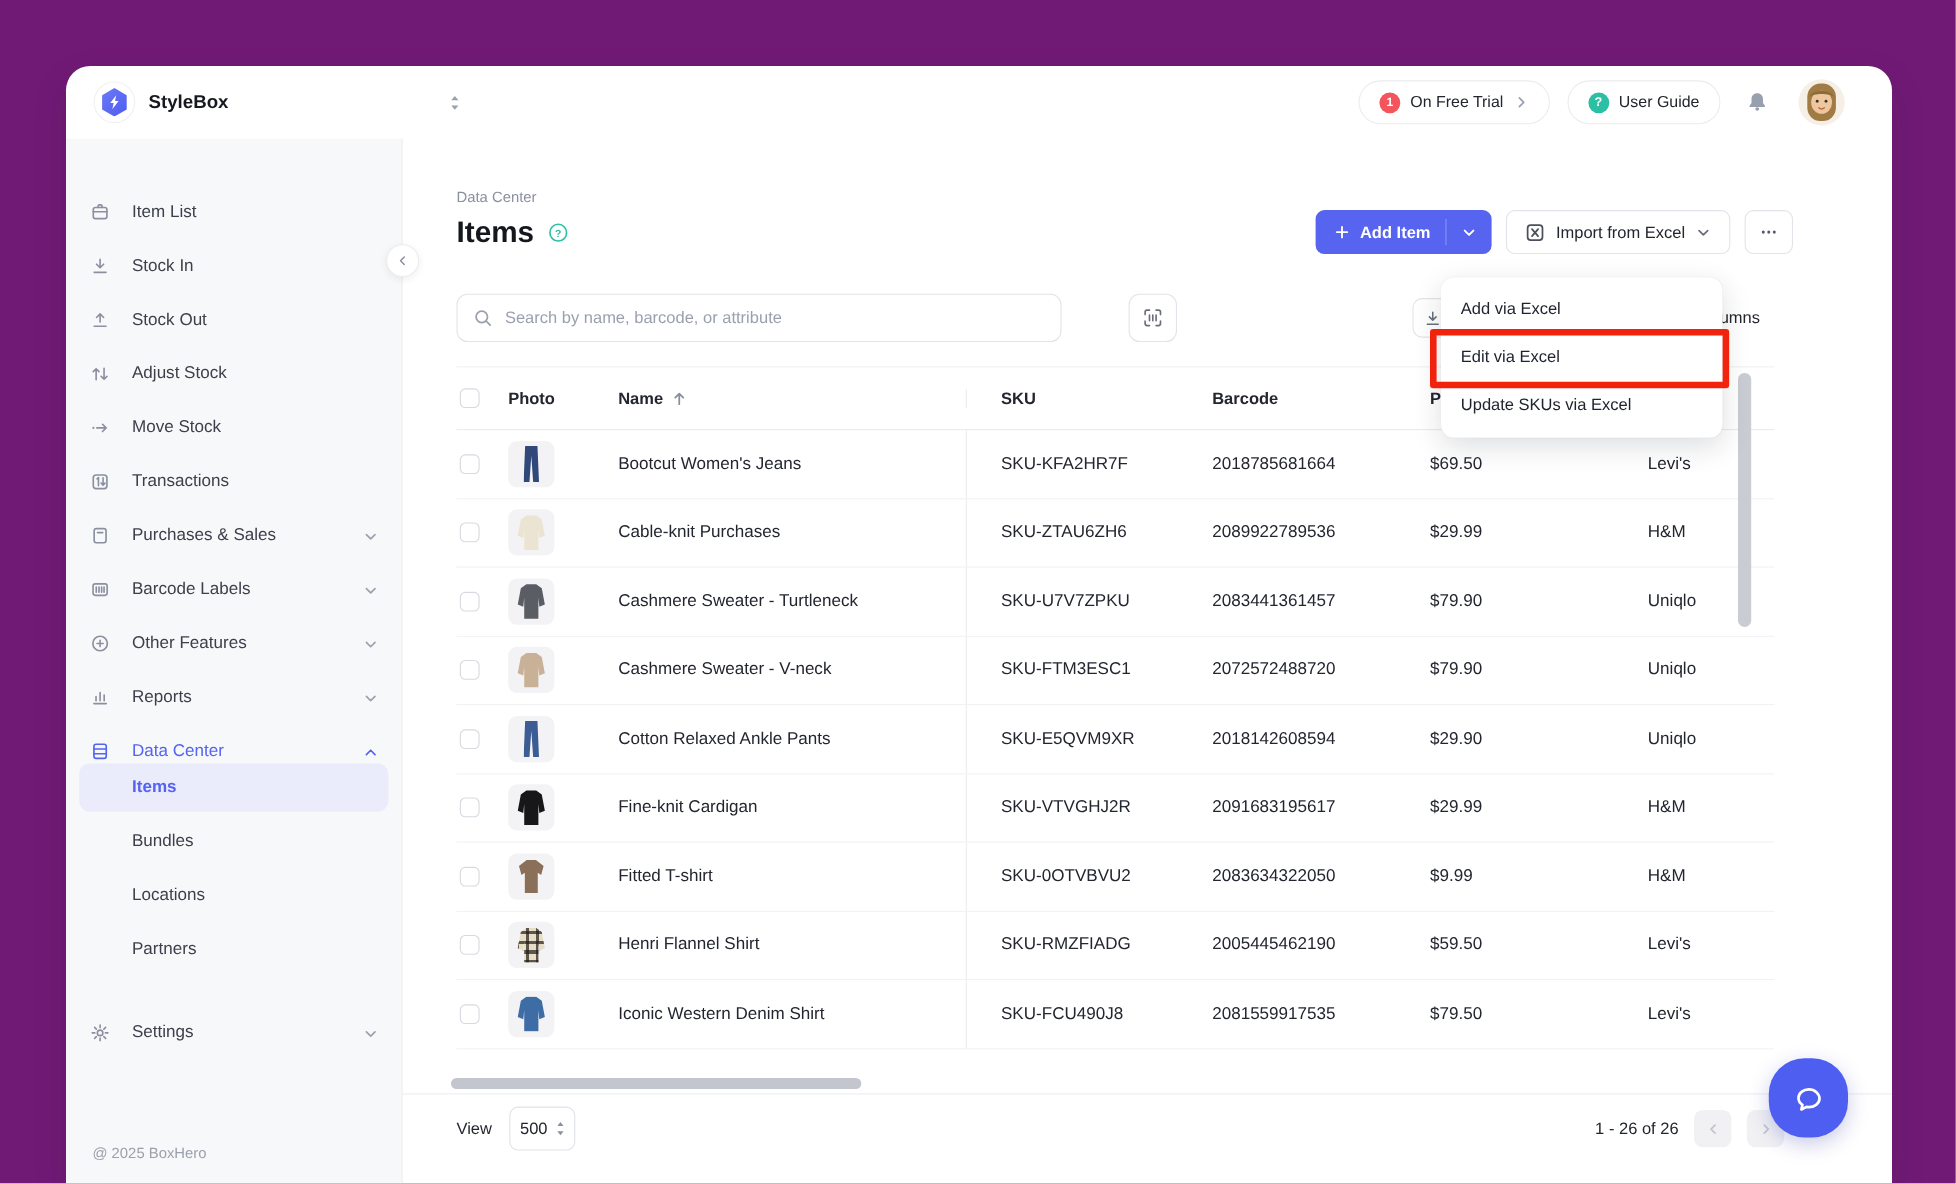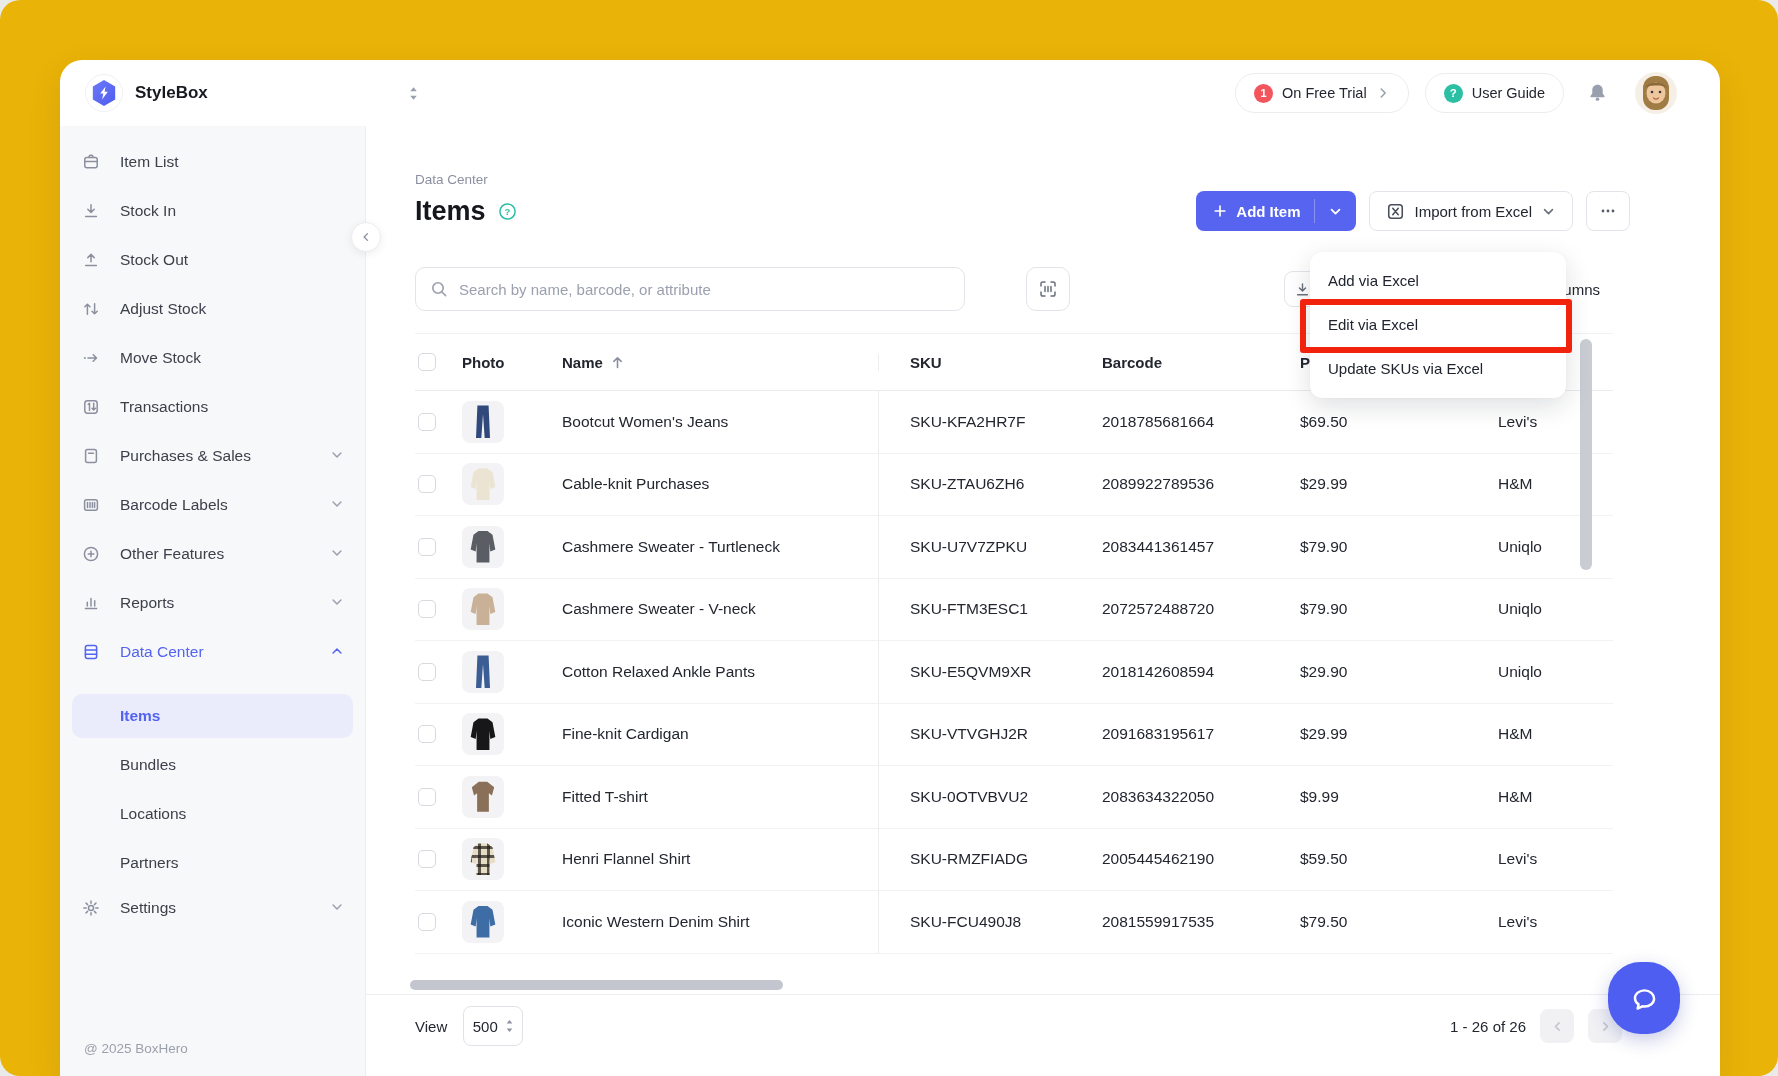--- a/index.html
+++ b/index.html
@@ -1,18 +1,18 @@
 <!DOCTYPE html>
 <html><head>
 <meta charset="utf-8">
 <style>
   * { box-sizing: border-box; }
   html,body { margin:0; padding:0; }
   body { font-family:"Liberation Sans", sans-serif; background:#eaeae8; }
-  .stage { position:relative; width:1778px; height:1076px; background:#eab308; overflow:hidden;border-radius:20px; }
+  .stage { position:relative; width:1778px; height:1076px; background:#701a75; overflow:hidden; }
   .card { position:absolute; left:60px; top:60px; width:1660px; height:1016px; background:#fff;
           border-radius:22px 22px 0 0; box-shadow:0 12px 34px rgba(30,32,50,.10); overflow:hidden;
           display:flex; flex-direction:column; }
   
   .topbar { flex:0 0 66px; display:flex; align-items:center; padding:0 43px 0 25px; }
   .brand { display:flex; align-items:center; }
   .logo-circle { width:38px; height:38px; border-radius:50%; border:1px solid #eef0f3; display:flex; align-items:center; justify-content:center; }
   .logo-hex { width:26px; height:26px; background:linear-gradient(135deg,#6d7bf7,#4d5bf0);
               clip-path:polygon(50% 0,93% 25%,93% 75%,50% 100%,7% 75%,7% 25%); display:flex; align-items:center; justify-content:center; }
   .brand-name { margin-left:12px; font-size:17px; font-weight:bold; color:#17191f; }
@@ -22,21 +22,21 @@
           background:#fff; border:1px solid #ececef; font-size:14.5px; color:#23262f; cursor:pointer; }
   .seal { width:19px; height:19px; border-radius:50%; background:#f4545c; color:#fff; font-size:11px; font-weight:bold;
           display:flex; align-items:center; justify-content:center; }
   .qmark { width:19px; height:19px; border-radius:50%; background:#2bbfa4; color:#fff; font-size:11.5px; font-weight:bold;
            display:flex; align-items:center; justify-content:center; }
   .bell { color:#99a0ad; display:flex; margin-left:6px; cursor:pointer; }
   .avatar { width:42px; height:42px; border-radius:50%; overflow:hidden; margin-left:10px; cursor:pointer; background:#f6efe6; }
   
   .body-row { flex:1; display:flex; min-height:0; position:relative; }
   .sidebar { flex:0 0 306px; background:#f7f8f9; border-right:1px solid #ededf0; display:flex; flex-direction:column; padding-top:27px; }
-  .side-item { height:49px; display:flex; align-items:flex-start; padding:0 20px 0 22px; font-size:15.5px; color:#3c404b; cursor:pointer; }
+  .side-item { height:49px; display:flex; align-items:flex-end; padding:0 20px 0 22px; font-size:15.5px; color:#3c404b; cursor:pointer; }
   .side-item .s-icon { width:18px; height:18px; margin-right:20px; color:#8b90a0; display:flex; }
   .side-item .s-chev { margin-left:auto; color:#9aa0ae; display:flex; }
   .side-item.active { color:#5463f0; }
   .side-item.active .s-icon, .side-item.active .s-chev { color:#5463f0; }
   .side-sub { height:49px; display:flex; align-items:center; padding-left:60px; font-size:15.5px; color:#3c404b; cursor:pointer; }
   .side-sub.selected { background:#eaecfb; color:#5463f0; border-radius:10px; margin:2px 12px; height:44px; padding-left:48px; font-weight:bold; }
   .side-gap { height:12px; }
   .sidebar-footer { margin-top:auto; padding:0 0 20px 24px; font-size:13.5px; color:#9ba0ac; }
   .collapse-btn { position:absolute; left:291px; top:96px; width:30px; height:30px; border-radius:50%;
                   background:#fff; border:1px solid #ededf0; box-shadow:0 2px 8px rgba(0,0,0,.07);

